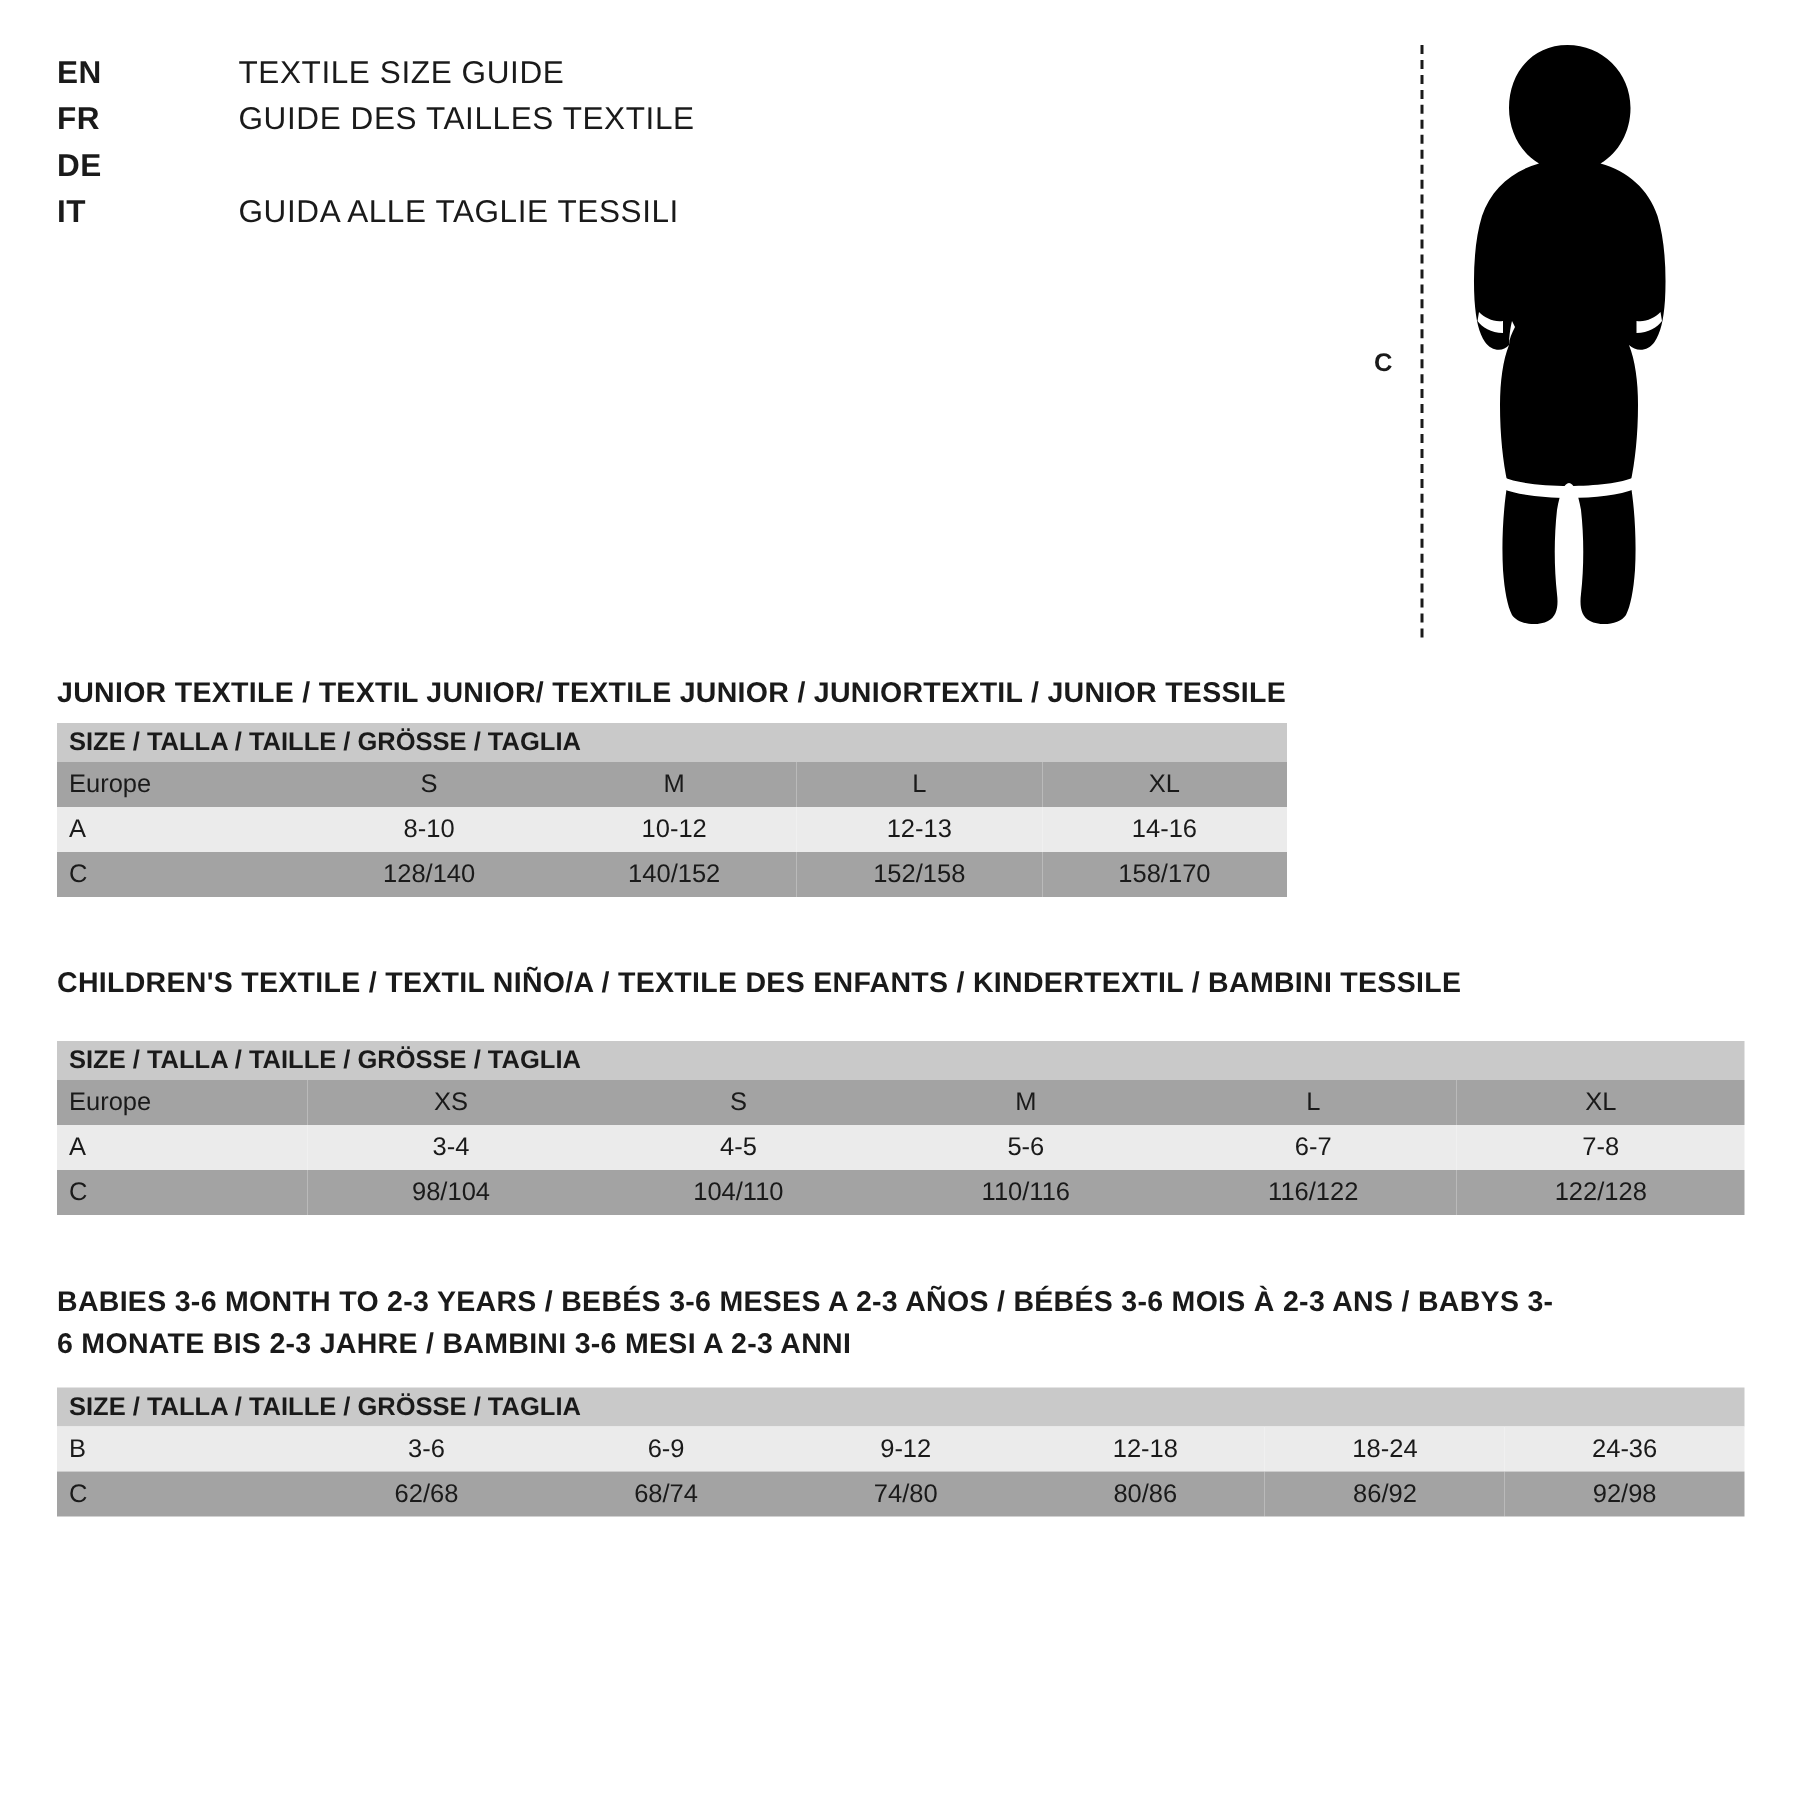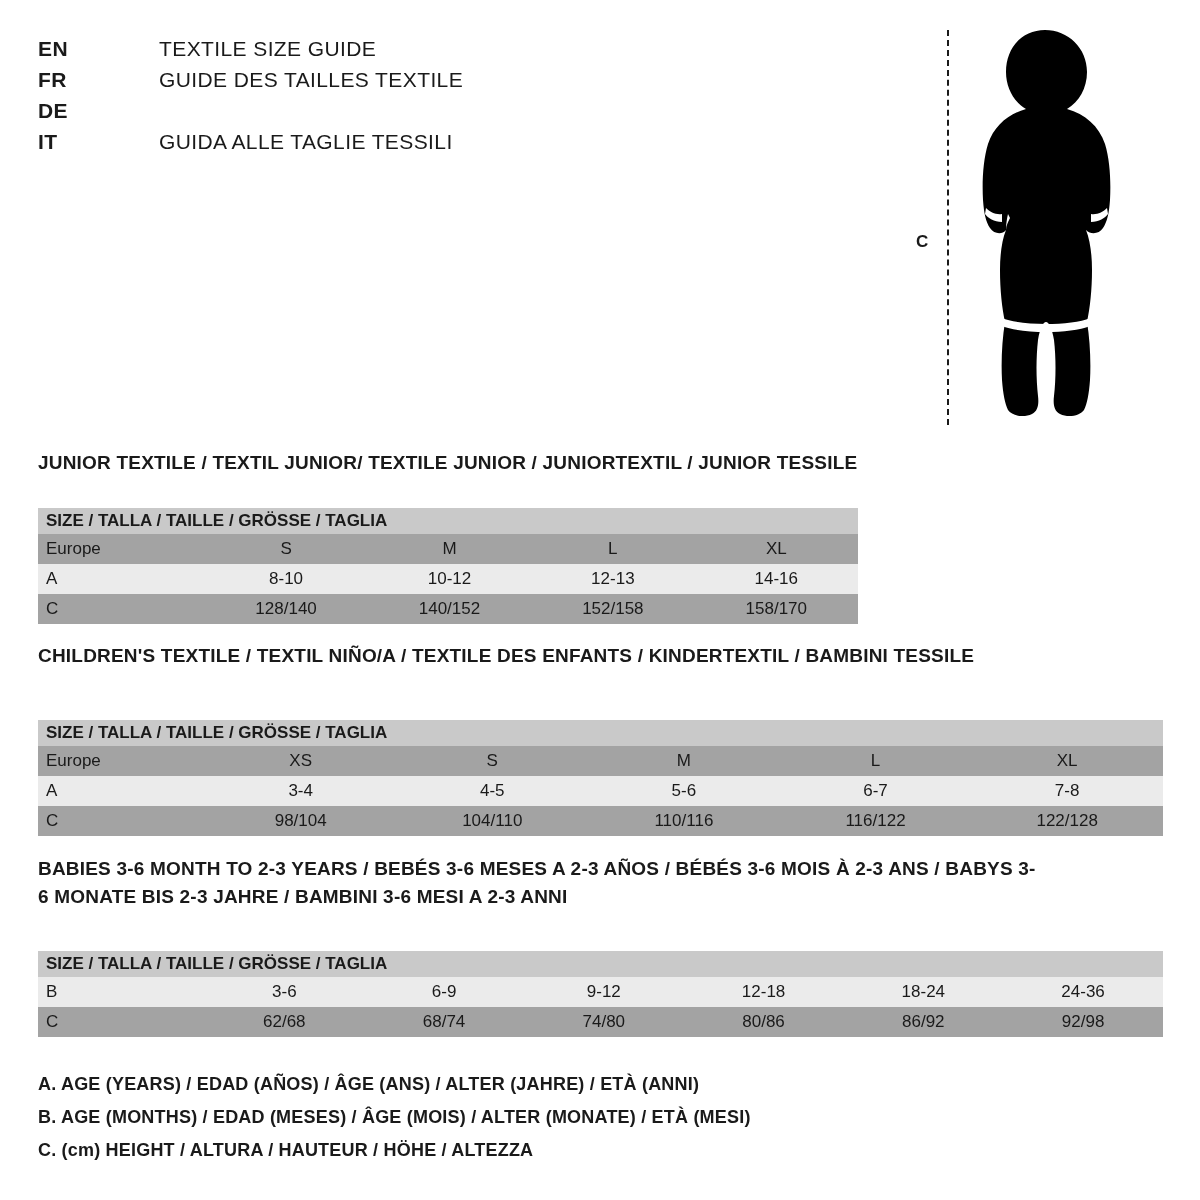--- a/index.html
+++ b/index.html
@@ -96,21 +96,20 @@
     width: 1000px;
     line-height: 28px;
   }
 
   
   .size-table {
     position: absolute;
     border-collapse: collapse;
     font-size: 17px;
     color: #1a1a1a;
-    margin-top: 26px;
   }
   .size-table td {
     padding: 0;
     height: 30px;
     vertical-align: middle;
   }
   .hdr-row td {
     background: #c9c9c9;
     font-weight: 700;
     font-size: 17px;
@@ -309,19 +308,14 @@
       <td class="cell-val">62/68</td>
       <td class="cell-val">68/74</td>
       <td class="cell-val">74/80</td>
       <td class="cell-val">80/86</td>
       <td class="cell-val">86/92</td>
       <td class="cell-val">92/98</td>
     </tr>
   </tbody>
     </table>
 
-  <div class="notes">
-    <div class="note-line">A. AGE (YEARS) / EDAD (AÑOS) / ÂGE (ANS) / ALTER (JAHRE) / ETÀ (ANNI)</div>
-    <div class="note-line">B. AGE (MONTHS) / EDAD (MESES) / ÂGE (MOIS) / ALTER (MONATE) / ETÀ (MESI)</div>
-    <div class="note-line">C. (cm) HEIGHT / ALTURA / HAUTEUR / HÖHE / ALTEZZA</div>
-  </div>
 
 </div>
 
 </body></html>

